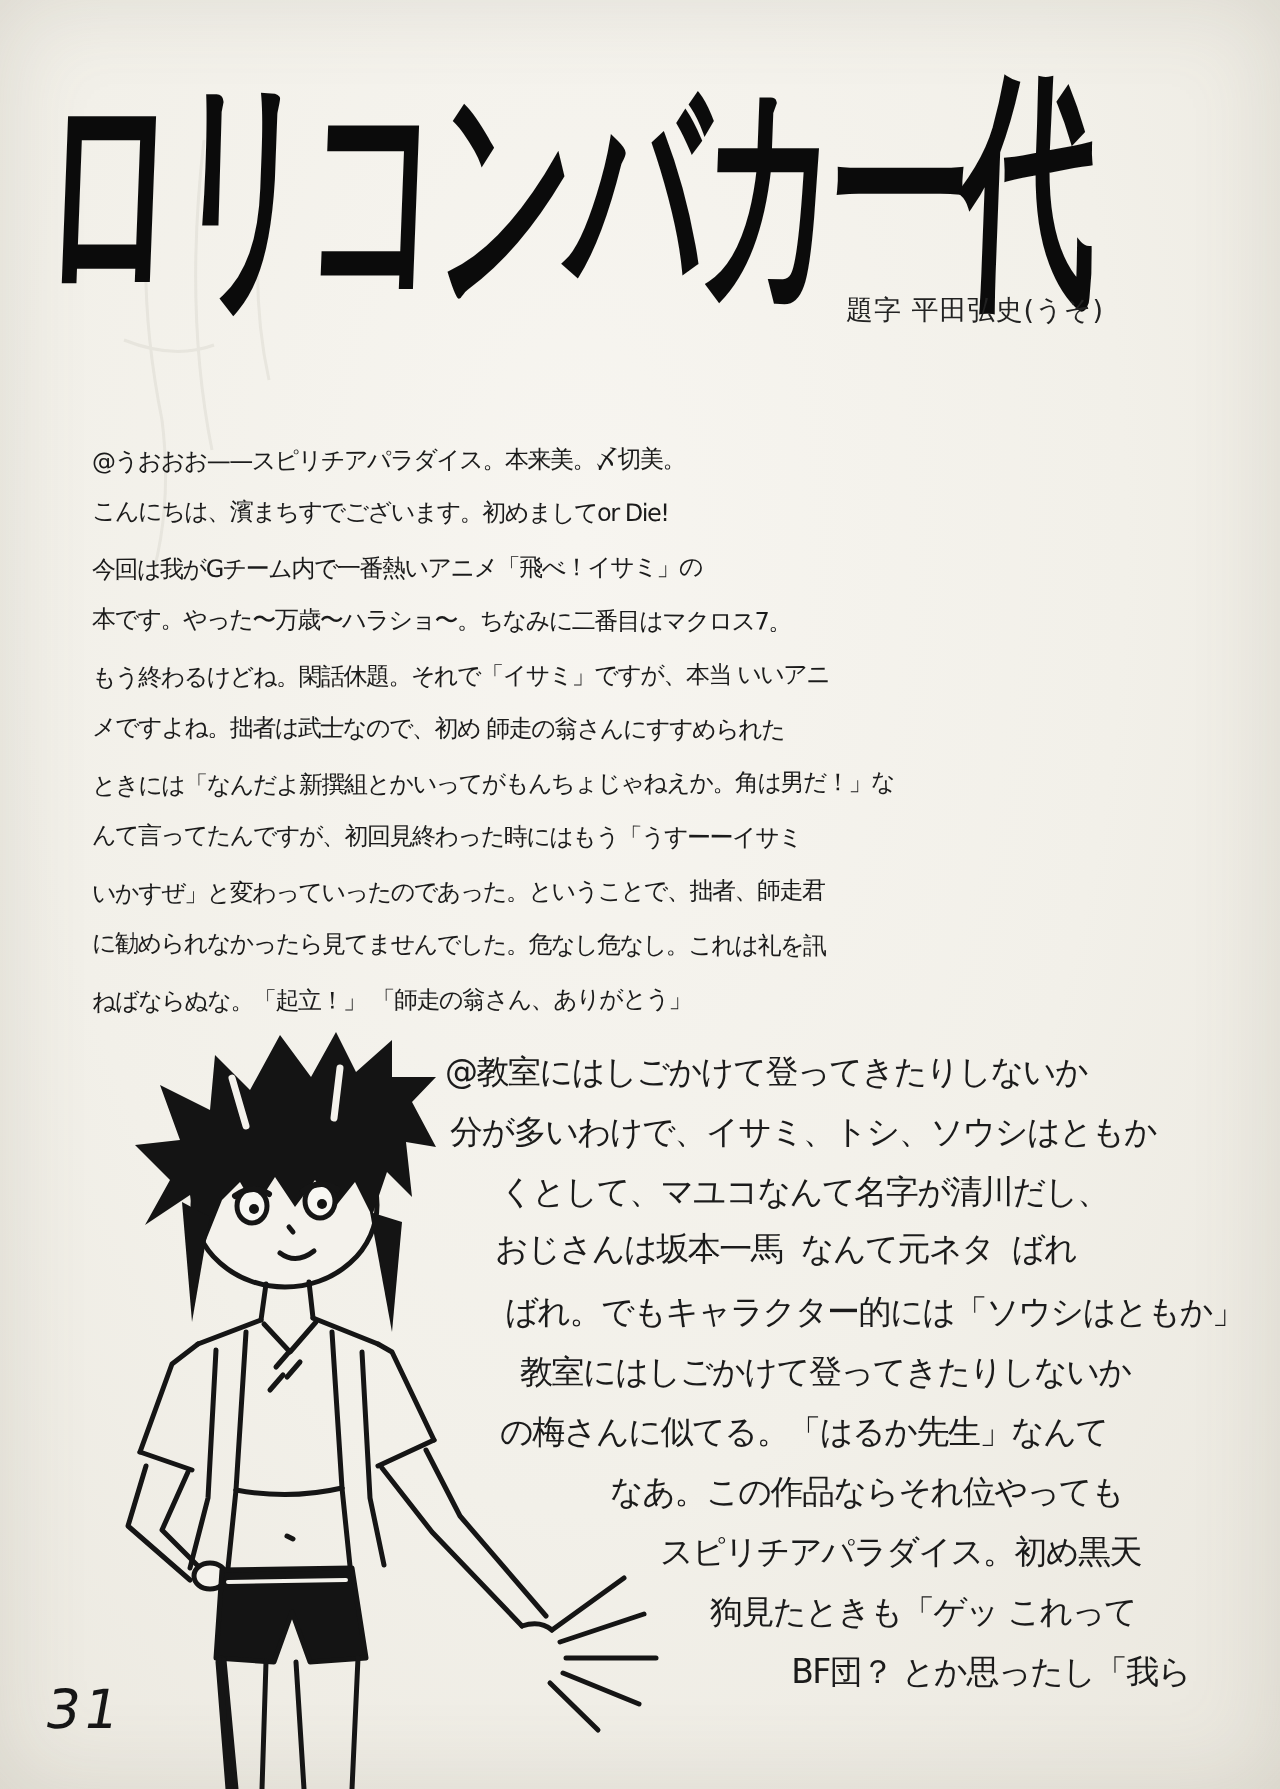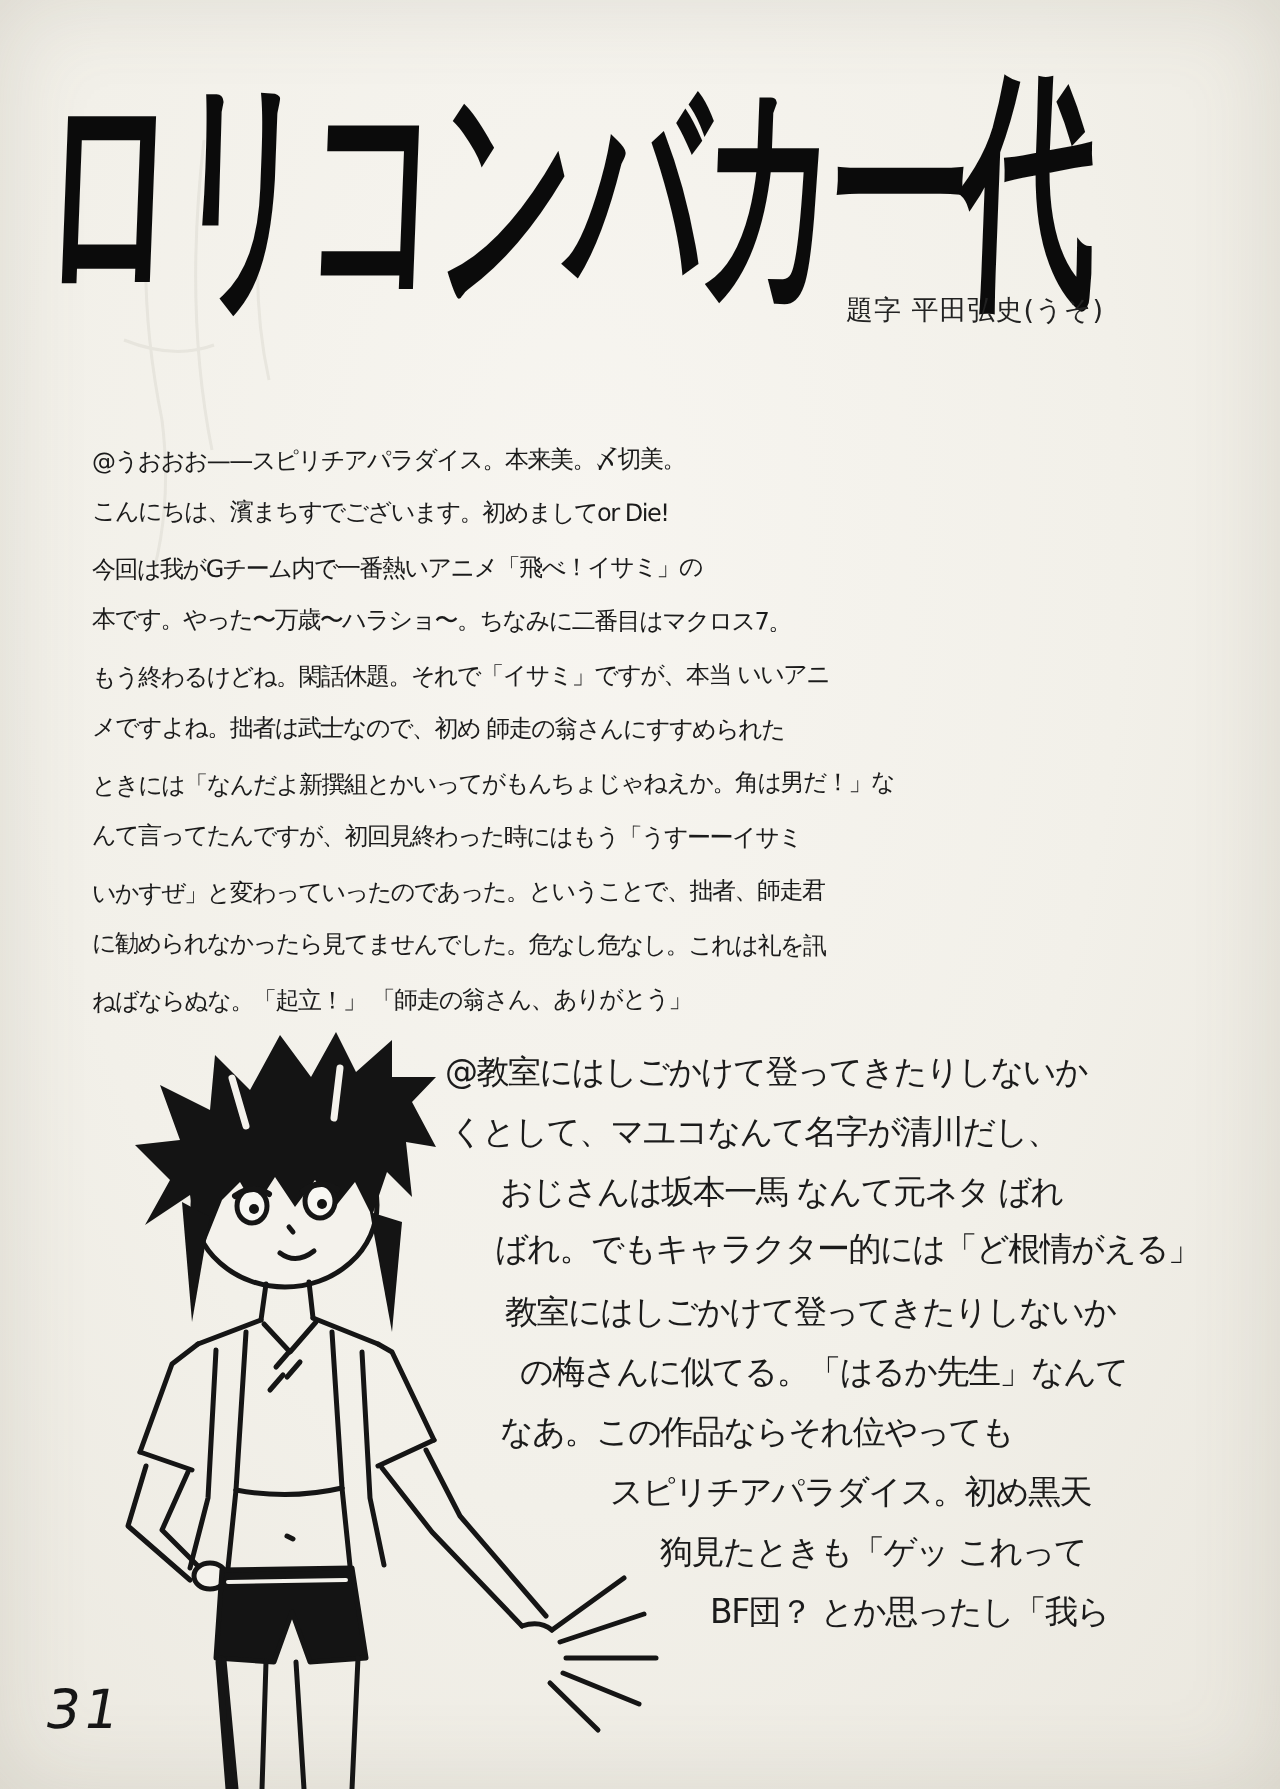--- a/index.html
+++ b/index.html
@@ -71,23 +71,24 @@
     <span class="hw">メですよね。拙者は武士なので、初め 師走の翁さんにすすめられた</span>
     <span class="hw">ときには「なんだよ新撰組とかいってがもんちょじゃねえか。角は男だ！」な</span>
     <span class="hw">んて言ってたんですが、初回見終わった時にはもう「うすーーイサミ</span>
     <span class="hw">いかすぜ」と変わっていったのであった。ということで、拙者、師走君</span>
     <span class="hw">に勧められなかったら見てませんでした。危なし危なし。これは礼を訊</span>
     <span class="hw">ねばならぬな。「起立！」 「師走の翁さん、ありがとう」</span>
   </div>
 
   <div class="col">
     <span class="hw">@教室にはしごかけて登ってきたりしないか</span>
+    <span class="hw">分が多いわけで、イサミ、トシ、ソウシはともか</span>
     <span class="hw">くとして、マユコなんて名字が清川だし、</span>
     <span class="hw">おじさんは坂本一馬 なんて元ネタ ばれ</span>
-    <span class="hw">ばれ。でもキャラクター的には「ど根情がえる」</span>
+    <span class="hw">ばれ。でもキャラクター的には「ソウシはともか」</span>
     <span class="hw">教室にはしごかけて登ってきたりしないか</span>
     <span class="hw">の梅さんに似てる。「はるか先生」なんて</span>
     <span class="hw">なあ。この作品ならそれ位やっても</span>
     <span class="hw">スピリチアパラダイス。初め黒天</span>
     <span class="hw">狗見たときも「ゲッ これって</span>
     <span class="hw">BF団？ とか思ったし「我ら</span>
   </div>
 
   <svg class="figure" viewBox="0 0 700 769">
 

